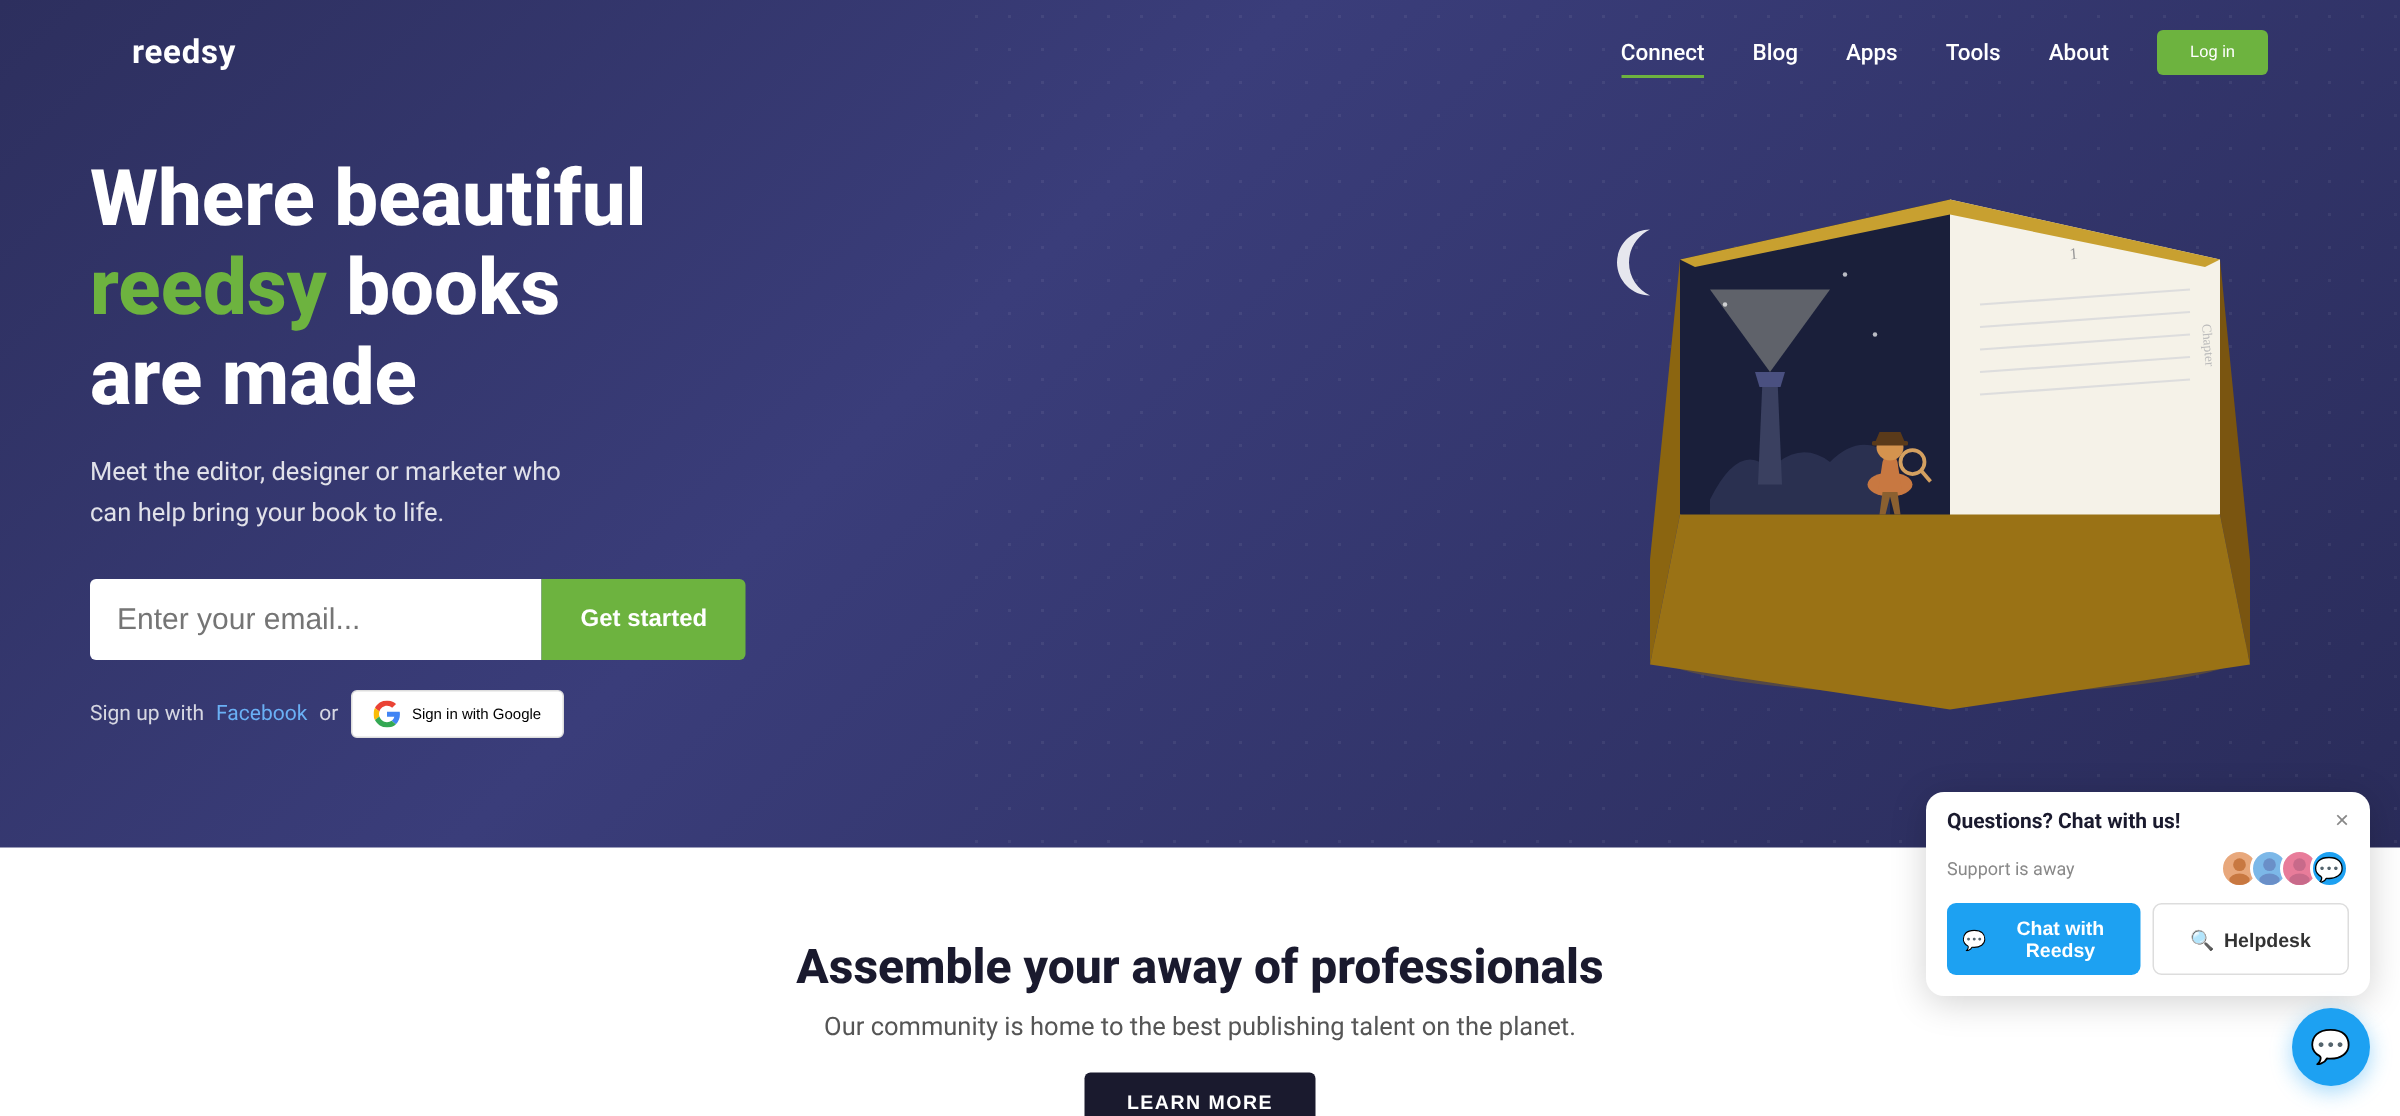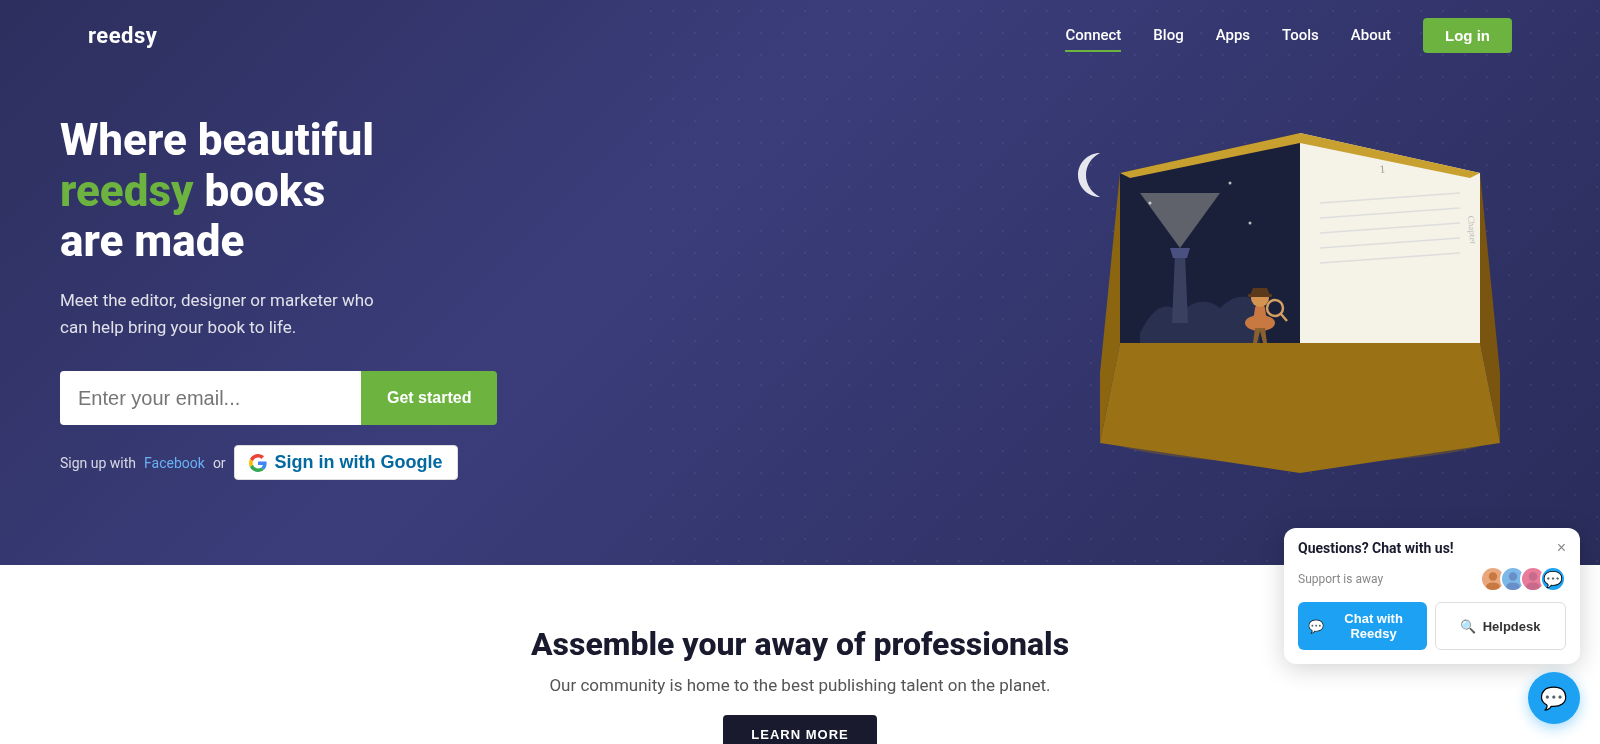--- a/index.html
+++ b/index.html
@@ -42,42 +42,42 @@
       left: 0; right: 0;
       height: 2px;
       background: #6db33f;
     }
     .nav-login {
       background: #6db33f;
       color: #fff;
       border: none;
       padding: 9px 22px;
       border-radius: 4px;
-      font-size: 15px;
-      font-weight: 700;
+      font-size: 11px;
+      font-weight: 400;
       cursor: pointer;
     }
 
     
     .hero {
       background: linear-gradient(135deg, #2d2f5e 0%, #3a3d7a 40%, #2a2c5a 100%);
       min-height: 565px;
       position: relative;
       display: flex;
       align-items: center;
       overflow: hidden;
     }
     .hero-content {
       padding: 90px 60px 60px 60px;
       max-width: 620px;
       position: relative;
       z-index: 2;
     }
     .hero-title {
-      font-size: 44px;
+      font-size: 52px;
       font-weight: 800;
       color: #fff;
       line-height: 1.15;
       margin-bottom: 20px;
     }
     .hero-title .highlight {
       color: #6db33f;
     }
     .hero-subtitle {
       font-size: 17px;
@@ -122,24 +122,24 @@
       cursor: pointer;
     }
     .google-btn {
       display: flex;
       align-items: center;
       gap: 8px;
       background: #fff;
       border: 1px solid #ddd;
       border-radius: 4px;
       padding: 6px 14px;
-      font-size: 18px;
-      cursor: pointer;
-      color: #0369a1;
-      font-weight: 700;
+      font-size: 10px;
+      cursor: pointer;
+      color: #000000;
+      font-weight: 400;
     }
     .google-icon {
       width: 18px;
       height: 18px;
       display: inline-flex;
       align-items: center;
       justify-content: center;
       font-size: 14px;
     }
 

